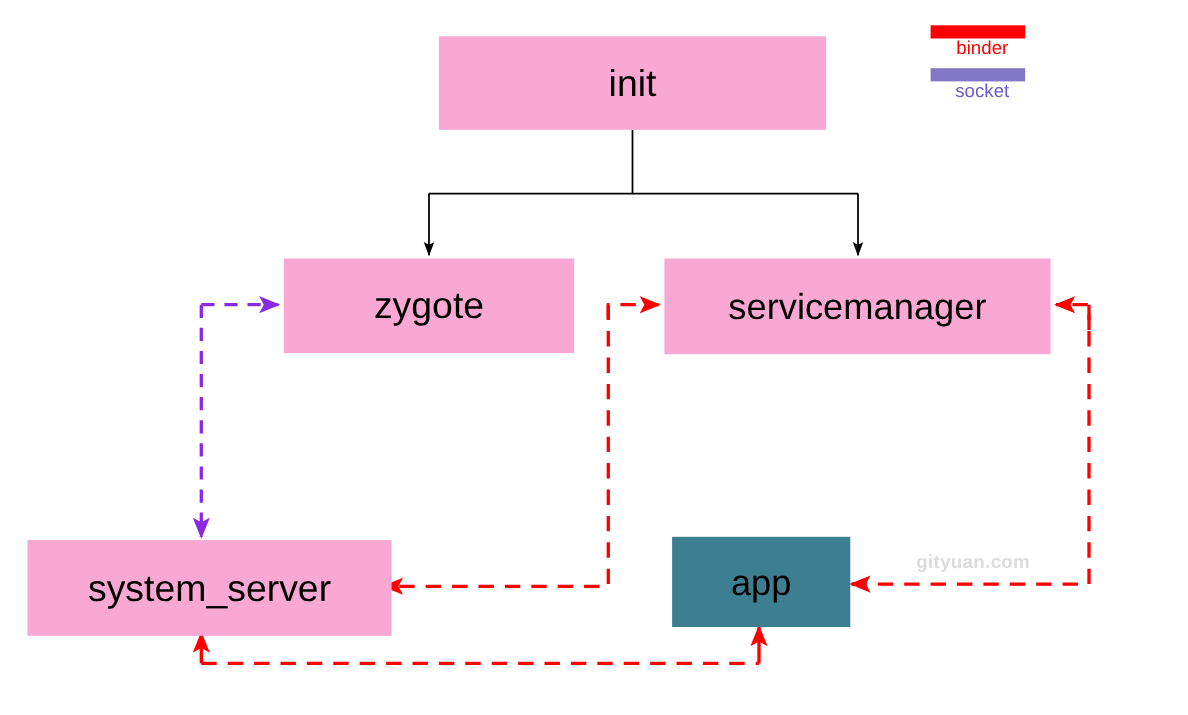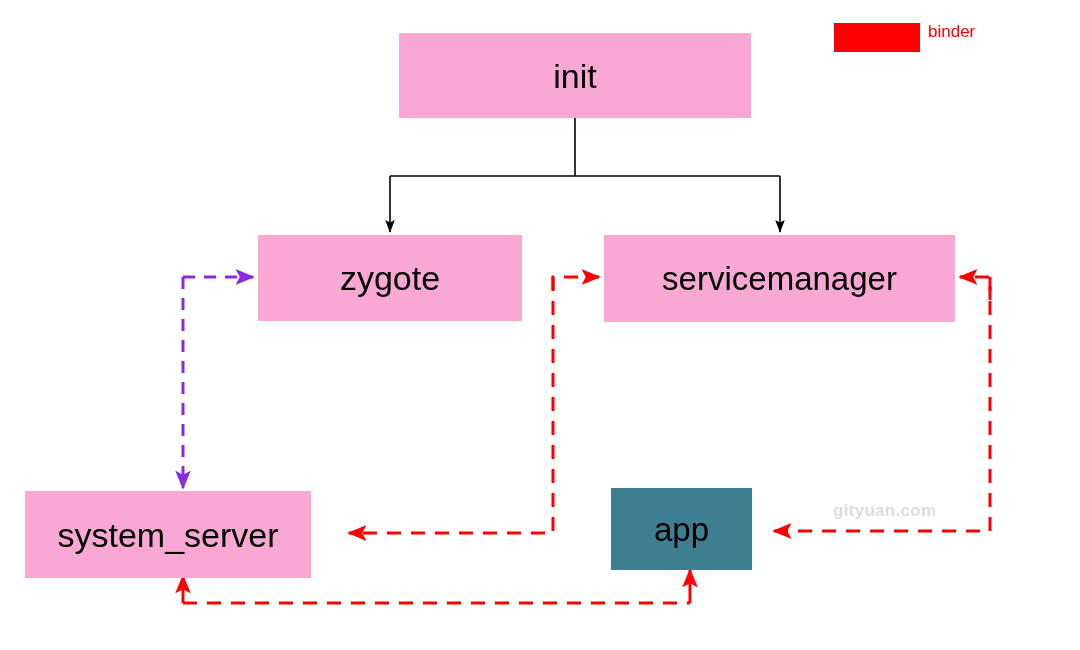--- a/index.html
+++ b/index.html
@@ -25,38 +25,40 @@
     line-height: 1;
     white-space: nowrap;
     box-sizing: border-box;
   }
   .node.green { background: #f9a8d4; }
   .node.teal  { background: #3E7E91; }
 
   #node-init          { left: 399px; top: 33px;  width: 352px; height: 85px; }
   #node-zygote        { left: 258px; top: 235px; width: 264px; height: 86px; text-align: center; }
   #node-servicemanager{ left: 604px; top: 235px; width: 351px; height: 87px; }
-  #node-system-server { left: 25px;  top: 491px; width: 286px; height: 87px; justify-content: center; }
-  #node-app           { left: 611px; top: 488px; width: 141px; height: 82px; }
+  #node-system-server { left: 25px;  top: 491px; width: 331px; height: 87px; justify-content: center; }
+  #node-app           { left: 611px; top: 488px; width: 162px; height: 82px; }
 
   #node-servicemanager .node-label { font-size: 33px; }
   #node-app .node-label { font-size: 33px; }
 
   .legend {
     position: absolute;
     left: 834px;
     top: 18px;
     width: 200px;
     height: 78px;
   }
   .legend-row {
     position: absolute;
-    left: 0;
+    left: 12px;
     height: 29px;
     display: flex;
+    align-items: center;
+    flex-direction: column;
   }
   #legend-row-binder { top: 5px; }
   #legend-row-socket { top: 44px; }
   .legend-swatch {
     width: 86px;
     height: 29px;
     display: block;
   }
   .legend-text {
     margin-left: 8px;
@@ -142,17 +144,21 @@
 
   <div class="node teal" id="node-app">
     <span class="node-label">app</span>
   </div>
 
   <div class="legend">
     <div class="legend-row" id="legend-row-binder">
       <span class="legend-swatch" id="legend-swatch-binder" style="background:#FF0000"></span>
       <span class="legend-text" id="legend-label-binder">binder</span>
     </div>
+    <div class="legend-row" id="legend-row-socket">
+      <span class="legend-swatch" id="legend-swatch-socket" style="background:#8378C8"></span>
+      <span class="legend-text" id="legend-label-socket">socket</span>
+    </div>
   </div>
 
   <div id="watermark">gityuan.com</div>
 
 </div>
 
 </body></html>

